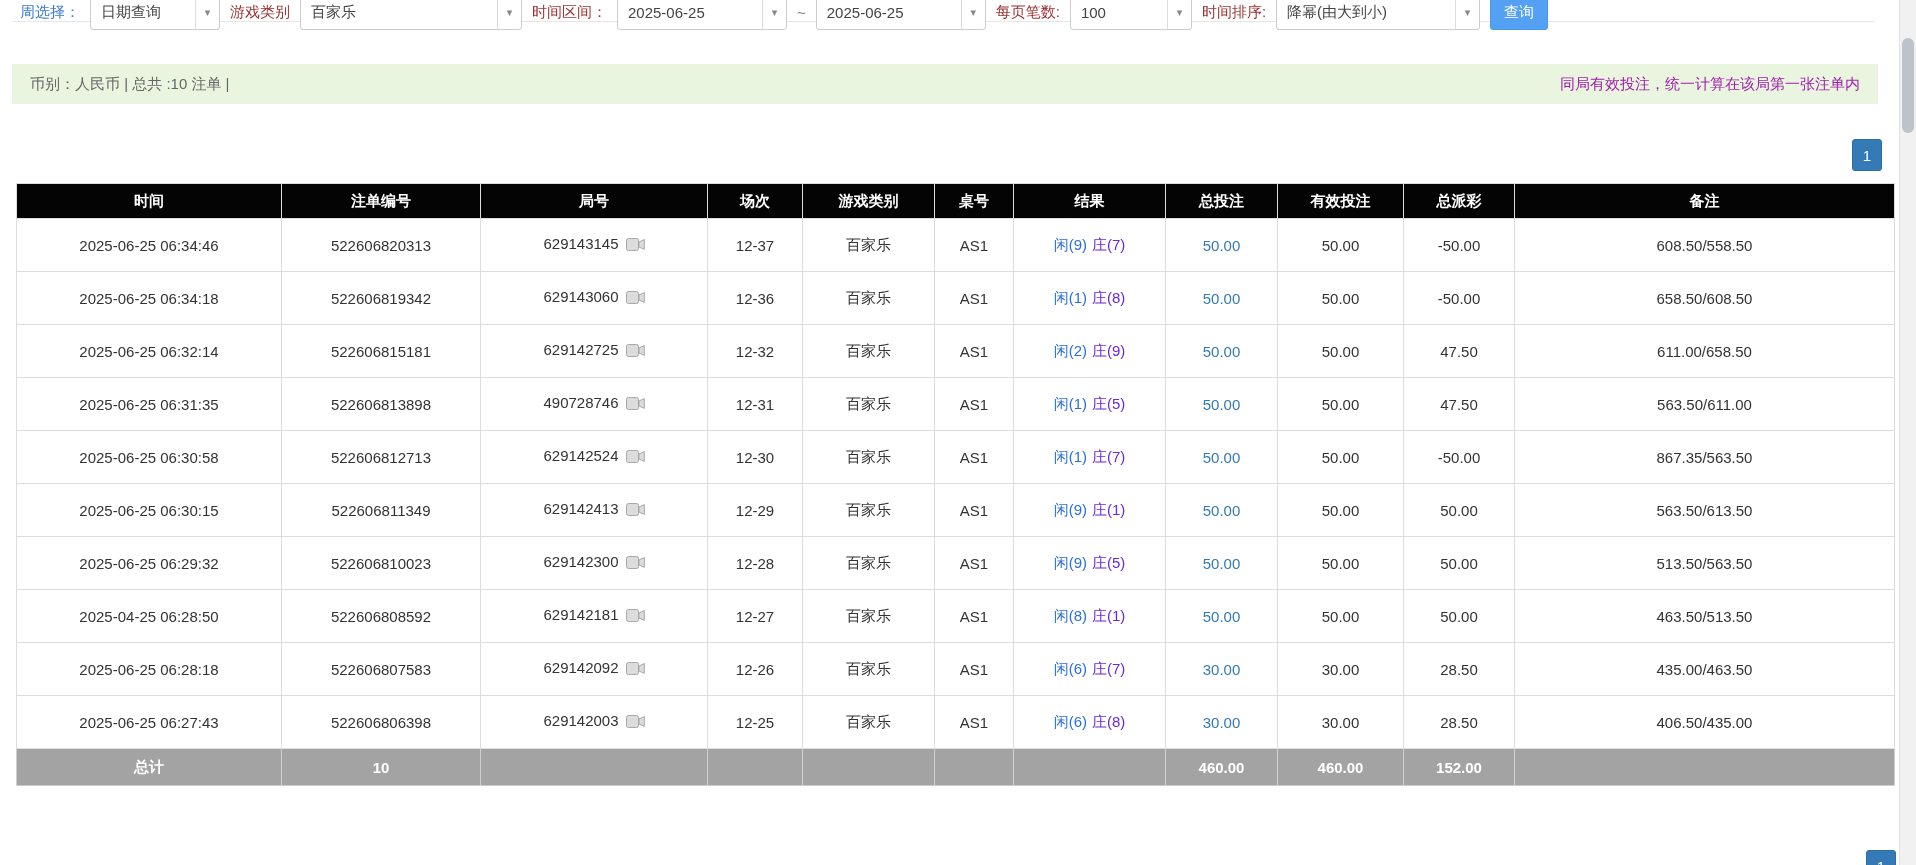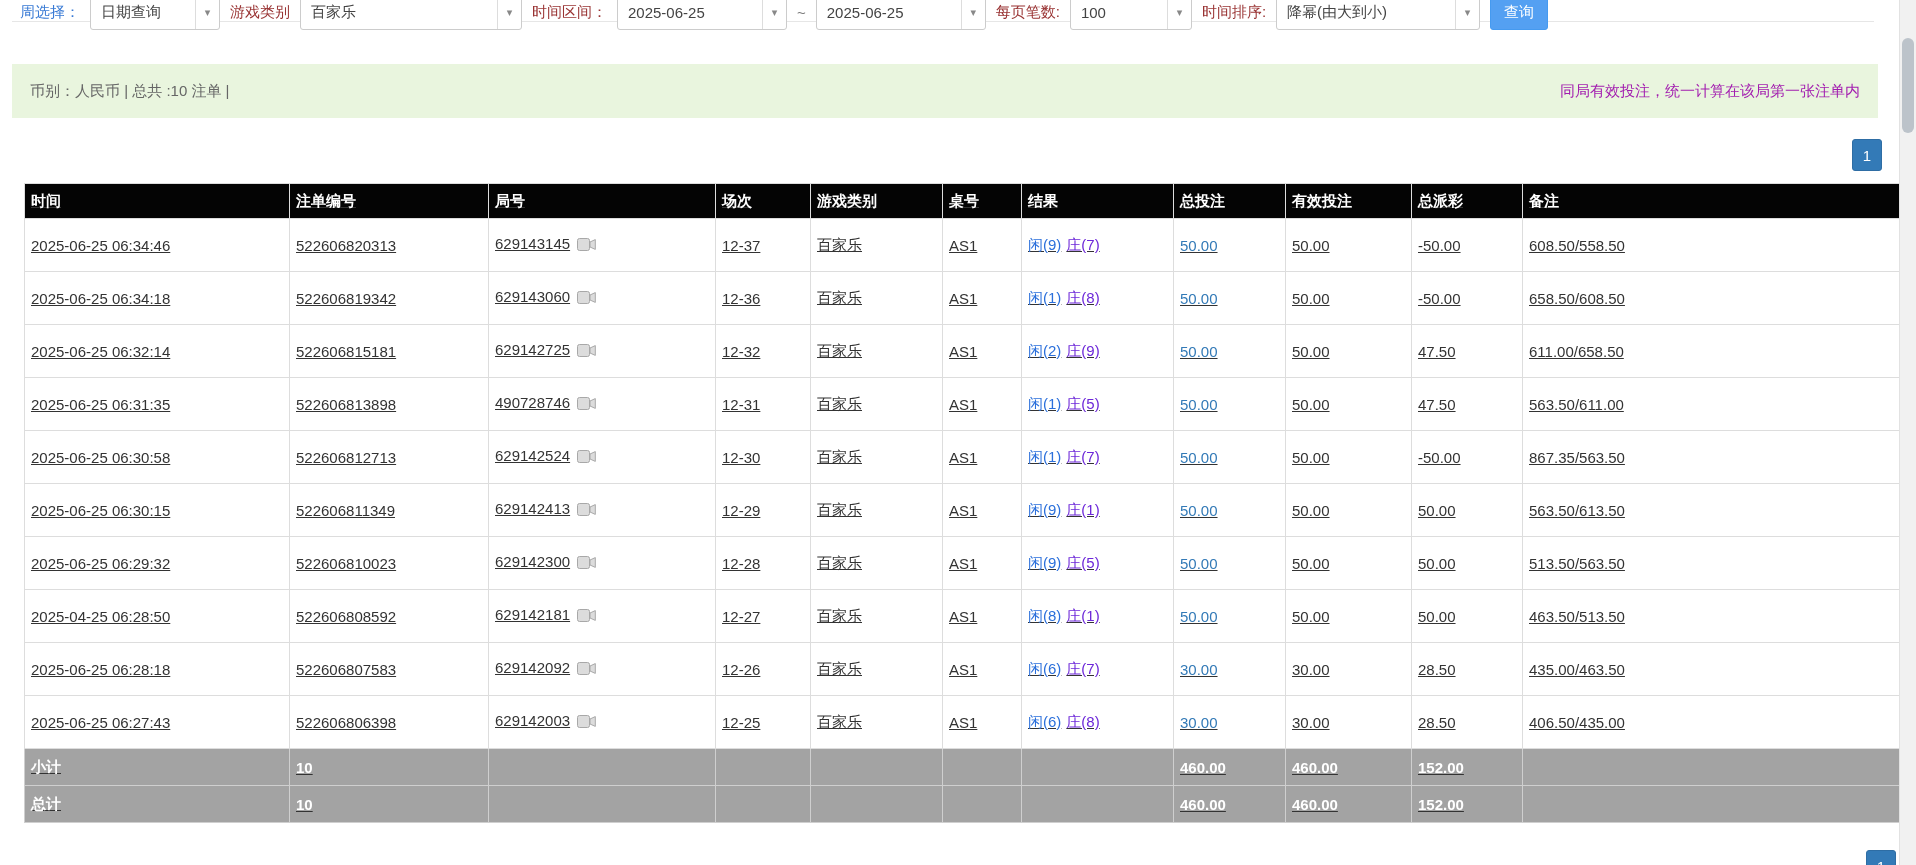--- a/index.html
+++ b/index.html
@@ -37,41 +37,41 @@
   .w-sort  { width:204px; }
   .tilde { color:#777; font-size:15px; }
   .search-btn {
     height:36px; width:58px; background:#54a0f2; border:1px solid #459af0;
     border-radius:3px; color:#fff; font-size:15px; cursor:pointer;
     font-family:inherit;
   }
 
   
   .info-bar {
-    position:absolute; left:12px; top:64px; width:1866px; height:54px;
+    position:absolute; left:12px; top:64px; width:1866px; height:40px;
     background:#e9f5de; display:flex; align-items:center; justify-content:space-between;
     padding:0 18px; font-size:15px;
   }
   .info-left { color:#666; }
   .info-right { color:#a21caf; }
 
   
   .pager-top { position:absolute; left:1852px; top:139px; }
   .pager-bottom { position:absolute; left:1866px; top:850px; }
   .page-btn {
     width:30px; height:32px; background:#337ab7; border:1px solid #2e6da4;
     border-radius:3px; color:#fff; font-size:15px; cursor:pointer;
     font-family:inherit; display:block;
   }
 
   
   table.bets {
-    position:absolute; left:24px; top:183px; width:1878px;
+    position:absolute; left:16px; top:183px; width:1878px;
     border-collapse:collapse; table-layout:fixed;
-    font-size:15px; text-align:left;text-decoration:underline;
+    font-size:15px; text-align:center;
   }
   table.bets th, table.bets td { border:1px solid #ddd; padding:0 6px; }
   table.bets th {
     background:#040404; color:#fff; height:35px; font-weight:bold; font-size:15px;
   }
   table.bets td { height:53px; color:#333; background:#fff; }
   .player { color:#2a6fdb; margin-right:5px; }
   .banker { color:#6d28d9; }
   a.betlink { color:#337ab7; text-decoration:none; cursor:pointer; }
   td[data-neg="true"] { color:#e4393c; }
@@ -322,45 +322,32 @@
       <td>12-25</td>
       <td>百家乐</td>
       <td>AS1</td>
       <td><span class="player">闲(6)</span><span class="banker">庄(8)</span></td>
       <td><a class="betlink">30.00</a></td>
       <td>30.00</td>
       <td data-neg="false">28.50</td>
       <td>406.50/435.00</td>
     </tr>
     <tr class="sum-row">
-      <td>小计</td>
+      <td>总计</td>
       <td>10</td>
       <td></td>
       <td></td>
       <td></td>
       <td></td>
       <td></td>
       <td>460.00</td>
       <td>460.00</td>
       <td>152.00</td>
       <td></td>
     </tr>
-    <tr class="sum-row">
-      <td>总计</td>
-      <td>10</td>
-      <td></td>
-      <td></td>
-      <td></td>
-      <td></td>
-      <td></td>
-      <td>460.00</td>
-      <td>460.00</td>
-      <td>152.00</td>
-      <td></td>
-    </tr>
   </tbody>
 </table>
 
 <div class="pager-bottom">
   <button class="page-btn">1</button>
 </div>
 
 <div class="scrollbar">
   <div class="thumb"></div>
 </div>

